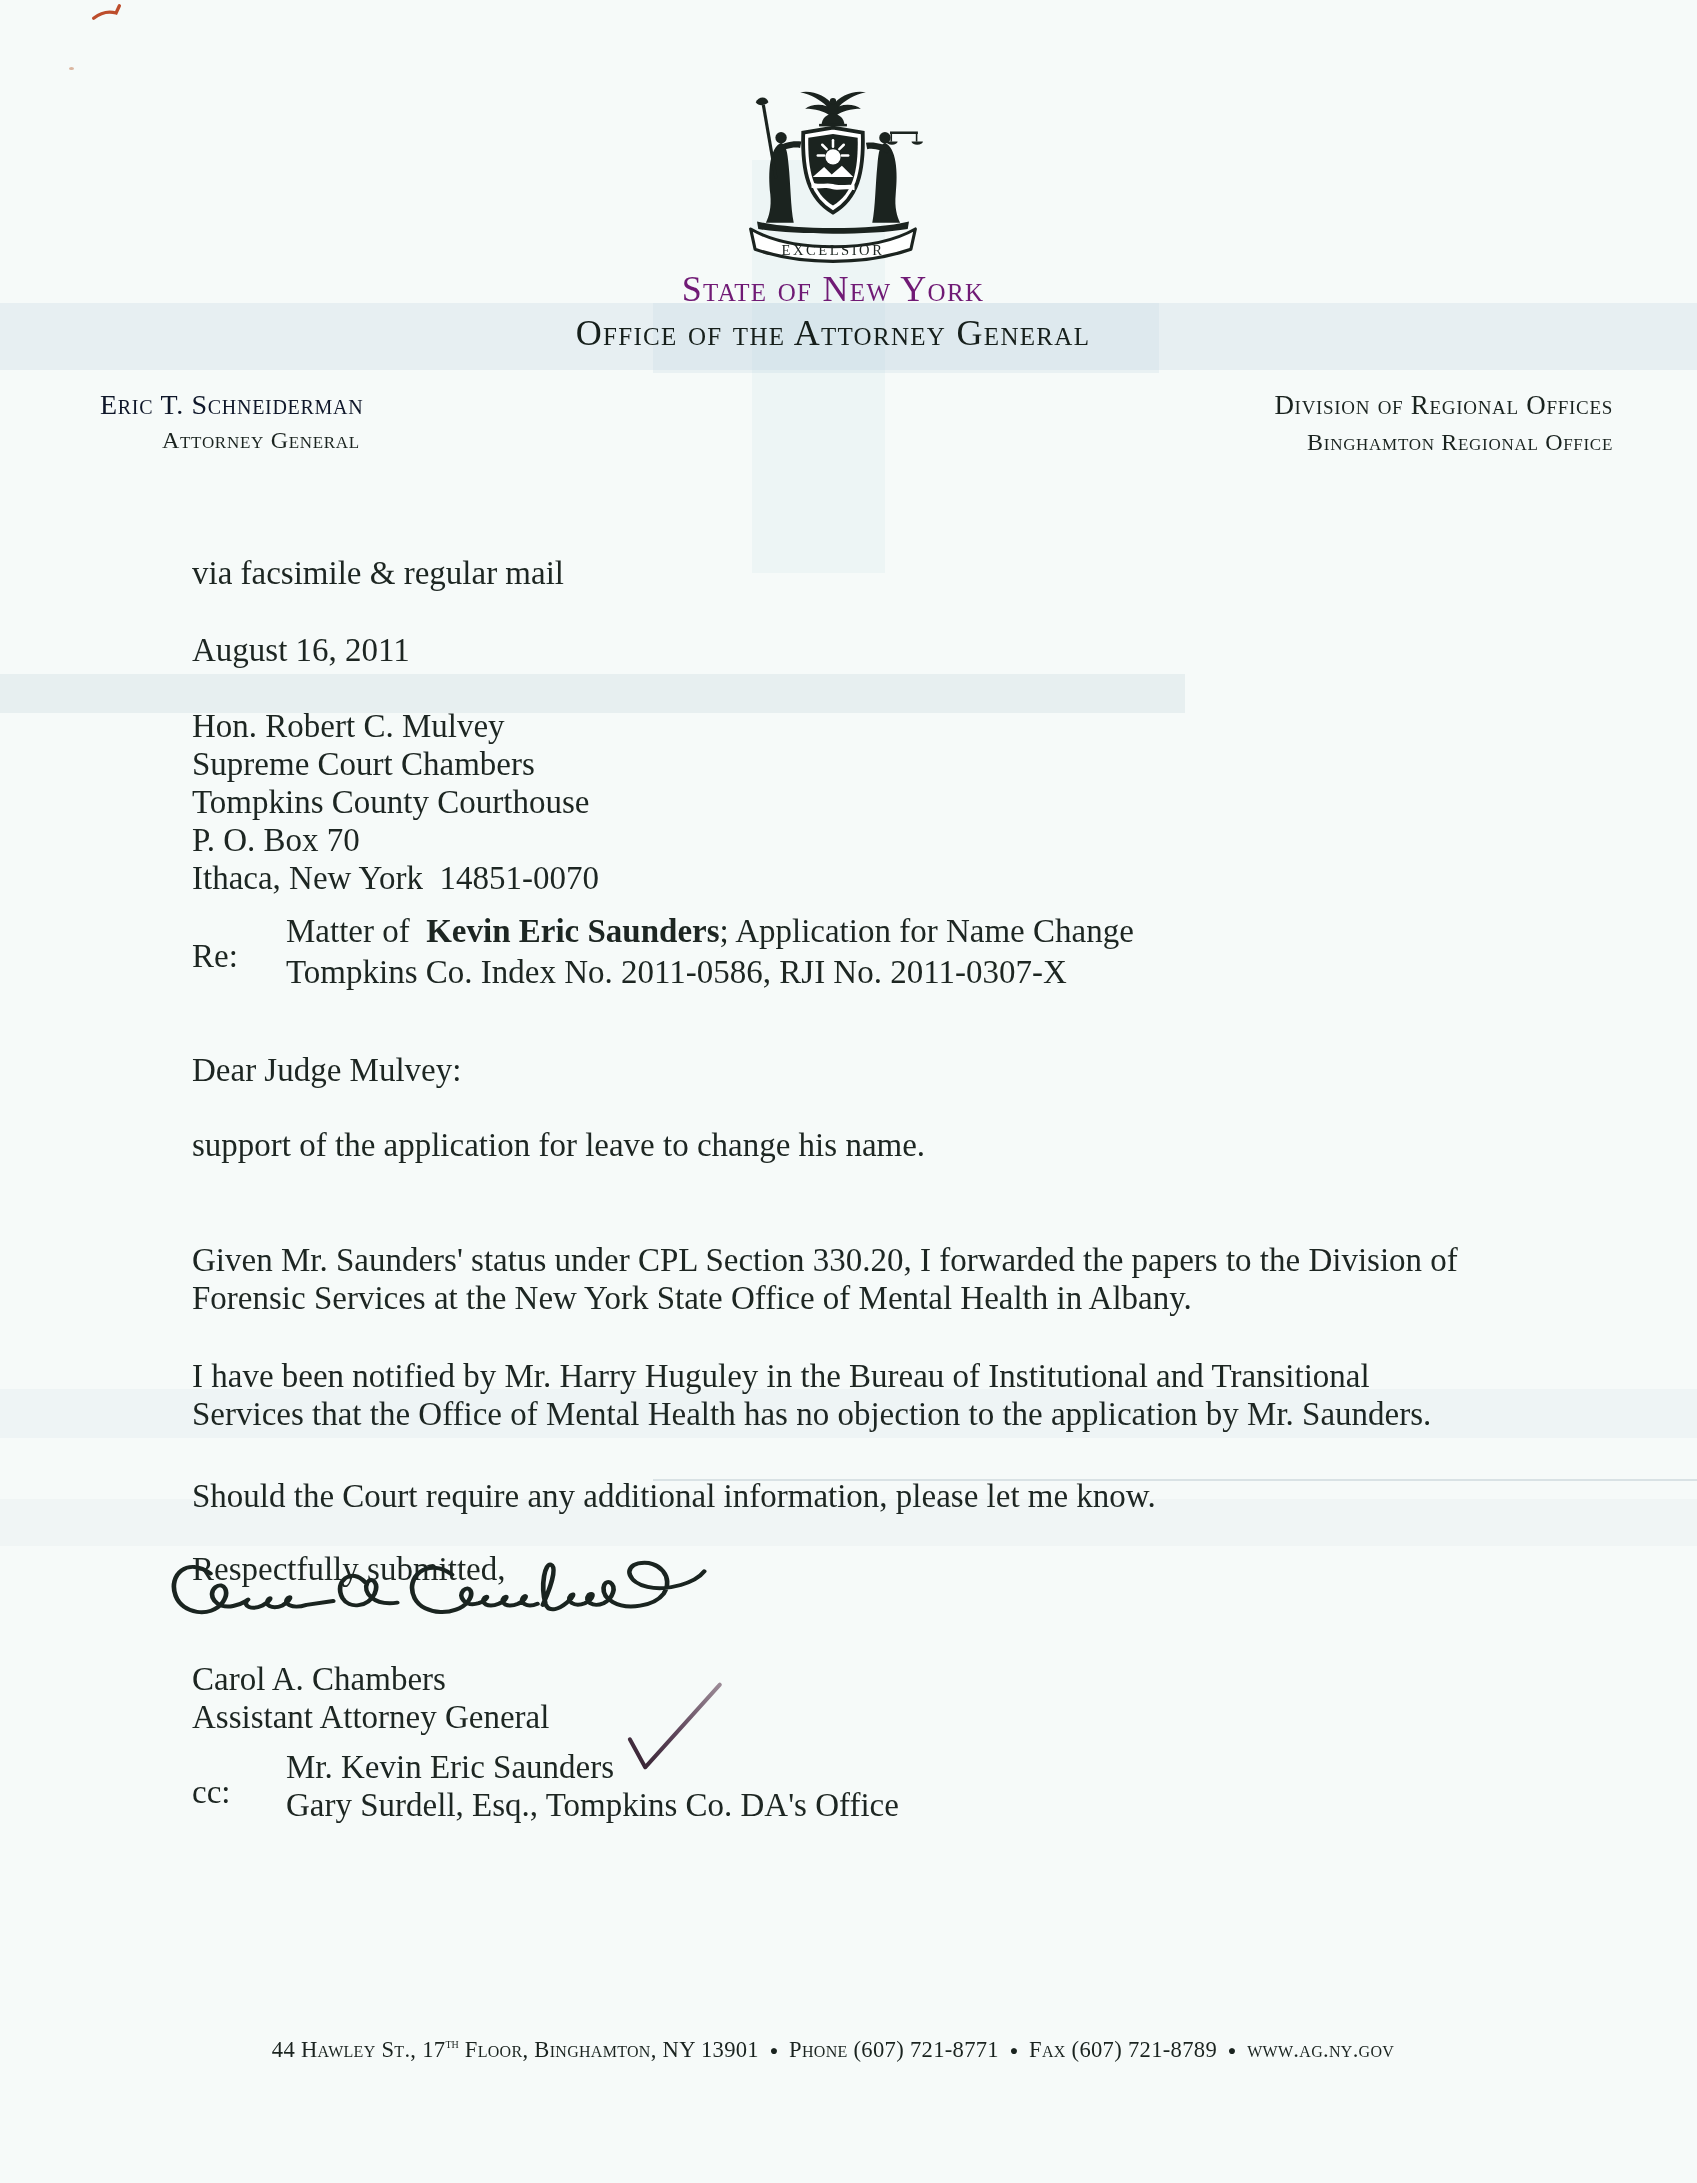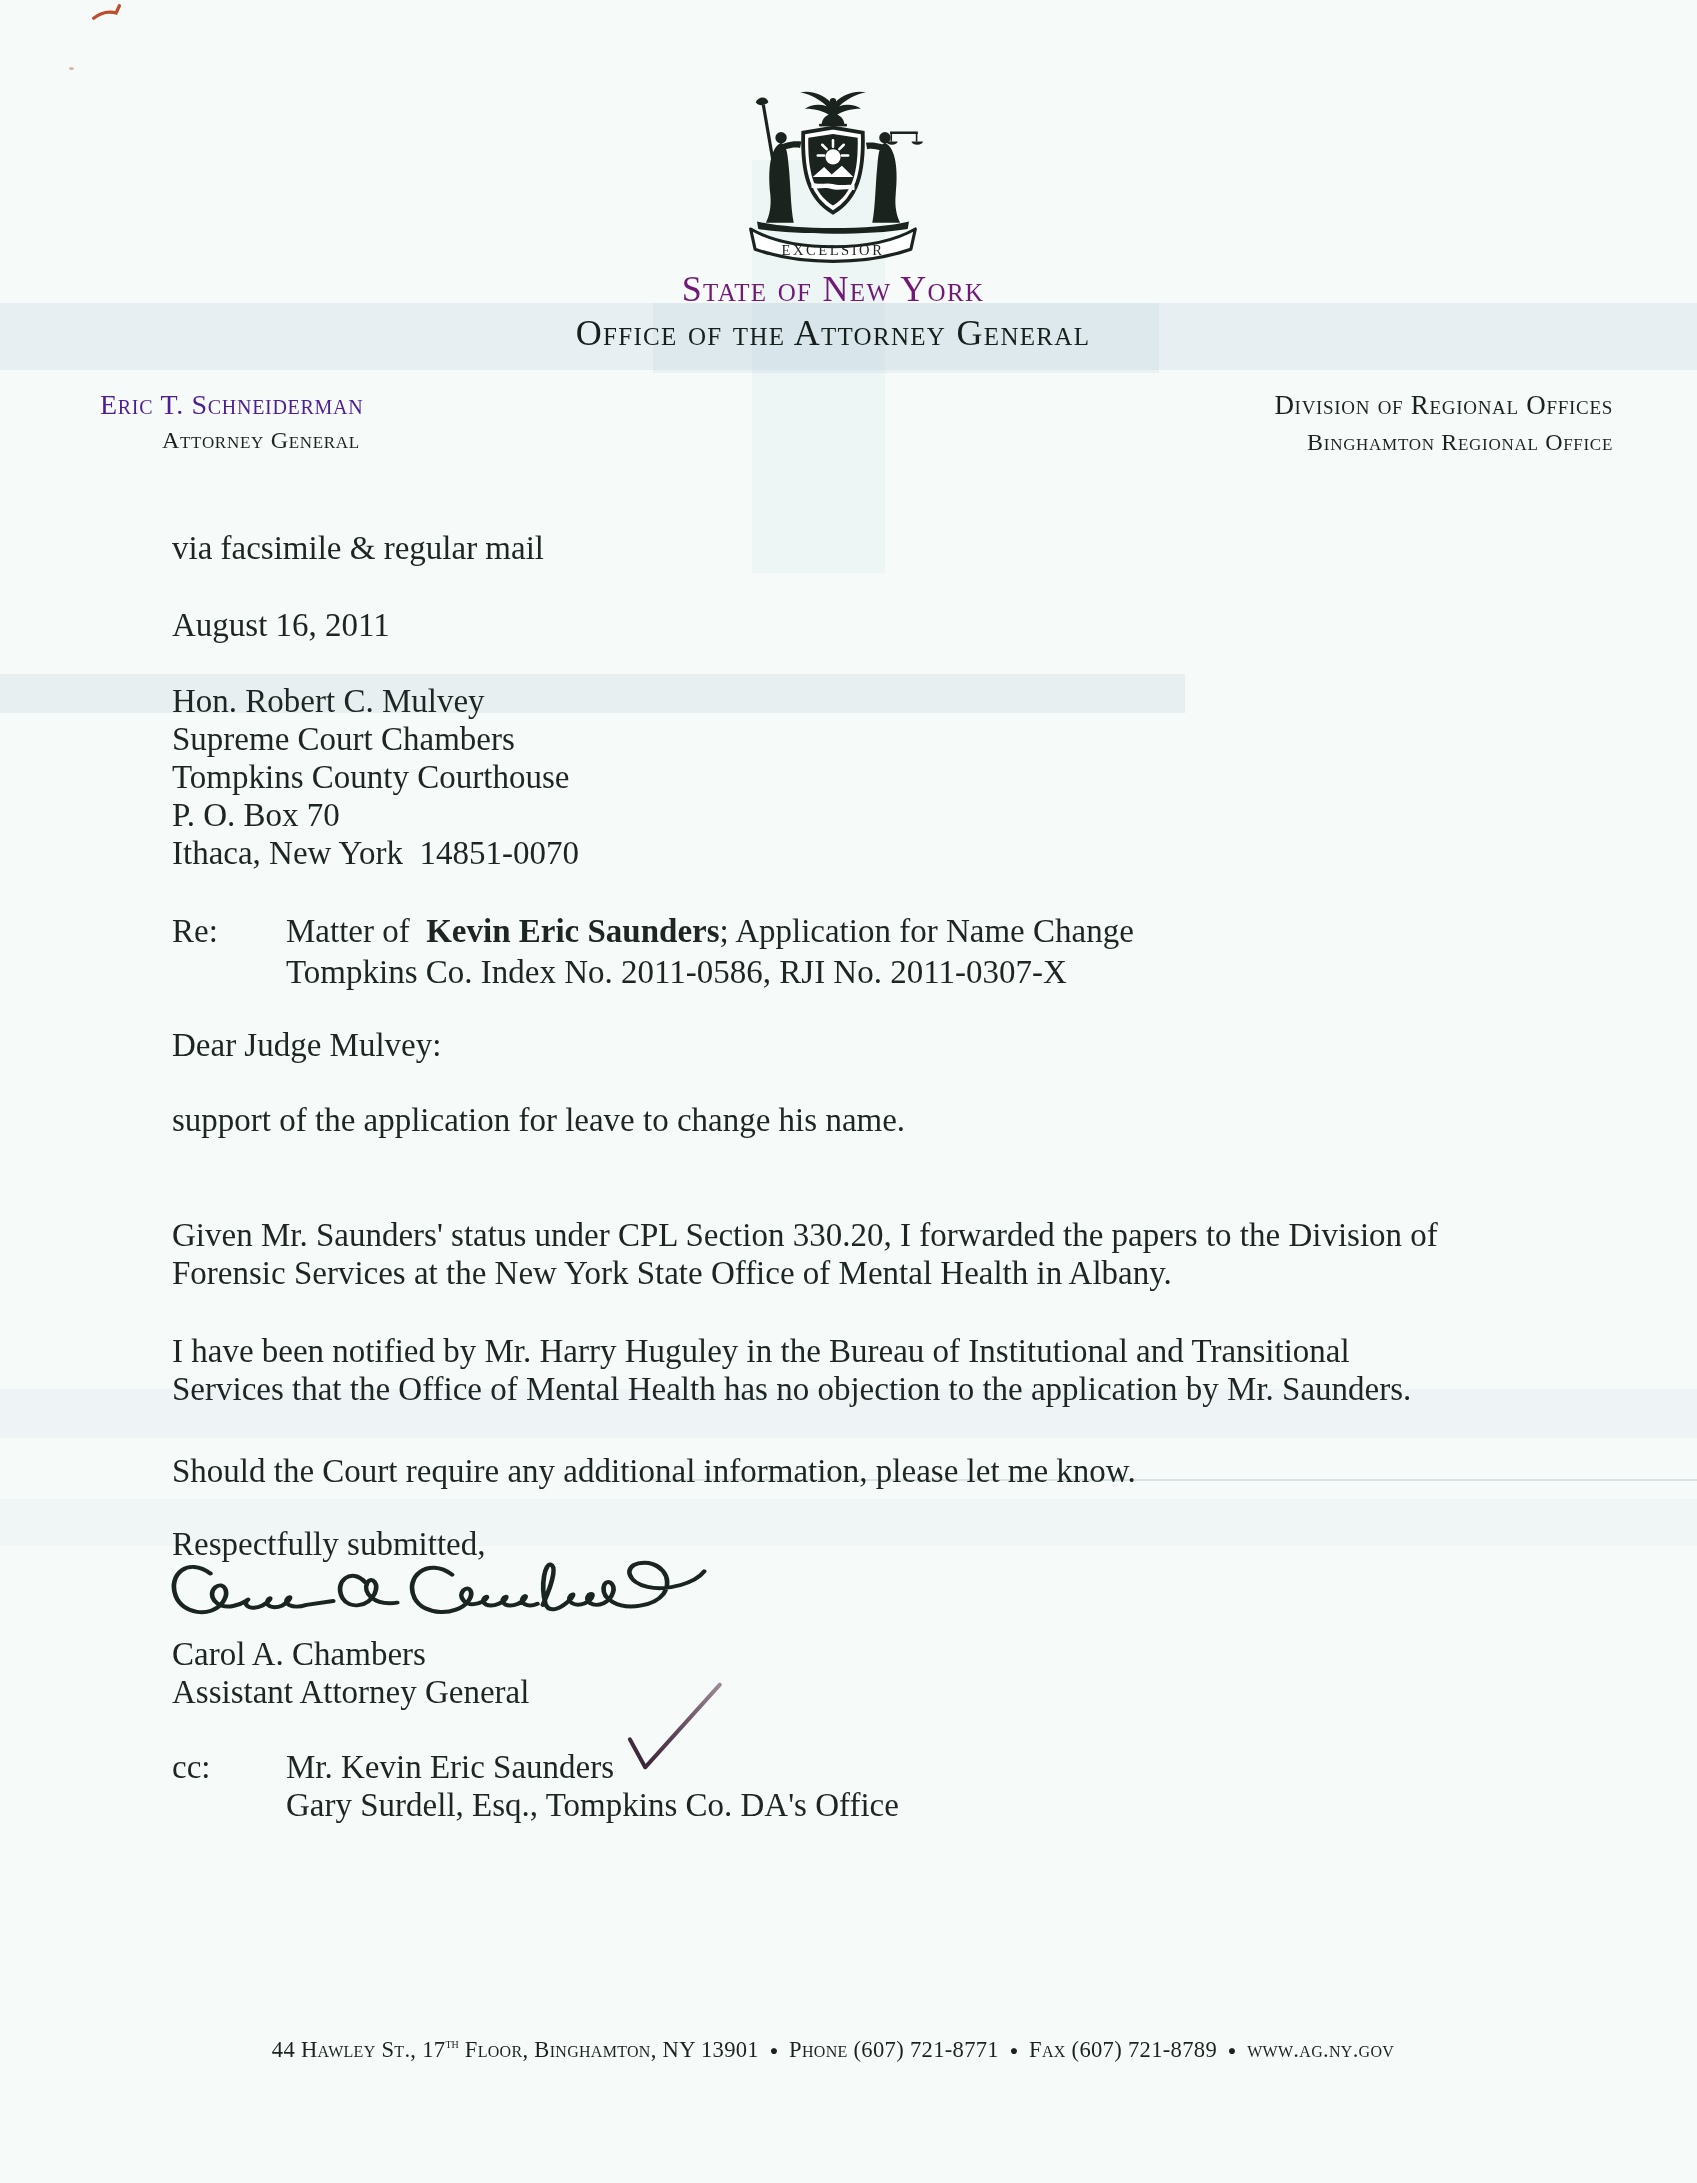--- a/index.html
+++ b/index.html
@@ -20,30 +20,30 @@
   .band.b3{left:0;right:0;top:1389px;height:49px;background:rgba(196,216,226,0.16);}
   .band.b4{left:0;right:0;top:1499px;height:47px;background:rgba(196,216,226,0.12);}
   .band.vstreak{left:752px;width:133px;top:160px;height:413px;background:rgba(176,212,224,0.12);}
   .crease{position:absolute;left:653px;right:0;top:1479px;height:2px;background:rgba(150,172,182,0.30);pointer-events:none;}
   .dot-artifact{position:absolute;left:69px;top:67px;width:5.3px;height:3.3px;border-radius:50%;background:rgba(195,125,88,0.55);}
   
   .center-col{position:absolute;left:0;width:1666px;text-align:center;}
   .seal{position:absolute;left:730px;top:77px;width:206px;height:190px;}
   .org1{top:268px;font-size:36px;font-variant:small-caps;letter-spacing:1.3px;color:#701a75;}
   .org2{top:312px;font-size:36px;font-variant:small-caps;letter-spacing:1.3px;color:#161f1b;}
-  .official-name{position:absolute;left:100px;top:389px;font-size:28px;font-variant:small-caps;letter-spacing:0.7px;color:#4c1d95;}
+  .official-name{position:absolute;left:100px;top:389px;font-size:28px;font-variant:small-caps;letter-spacing:0.7px;color:#0f172a;}
   .official-title{position:absolute;left:162px;top:427px;font-size:24px;font-variant:small-caps;letter-spacing:0.7px;color:#1a231f;}
   .division{position:absolute;right:96px;top:390px;width:373px;text-align:right;color:#1a231f;}
   .division .l1{font-size:27px;font-variant:small-caps;letter-spacing:0.7px;white-space:pre;}
   .division .l2{font-size:24px;font-variant:small-caps;letter-spacing:0.7px;margin-top:8px;white-space:pre;}
   
   .abs{position:absolute;}
   .body-text{font-size:33px;line-height:38px;color:#1d2622;}
   .line{white-space:pre;}
-  .lm{left:172px;}
+  .lm{left:192px;margin-top:25px;}
   .tab{left:286px;}
   .re-line{white-space:pre;}
   .re-bold{font-weight:bold;}
   
   .signature-svg{position:absolute;left:165px;top:1550px;width:554px;height:84px;}
   .checkmark-svg{position:absolute;left:623px;top:1678px;width:107px;height:100px;}
   .red-scribble-svg{position:absolute;left:91px;top:2.7px;width:33px;height:20px;}
   
   .footer{top:2036px;font-size:22.6px;font-variant:small-caps;letter-spacing:0.3px;color:#1a231f;white-space:pre;}
   .footer .sup{font-size:0.62em;vertical-align:super;letter-spacing:0;}

